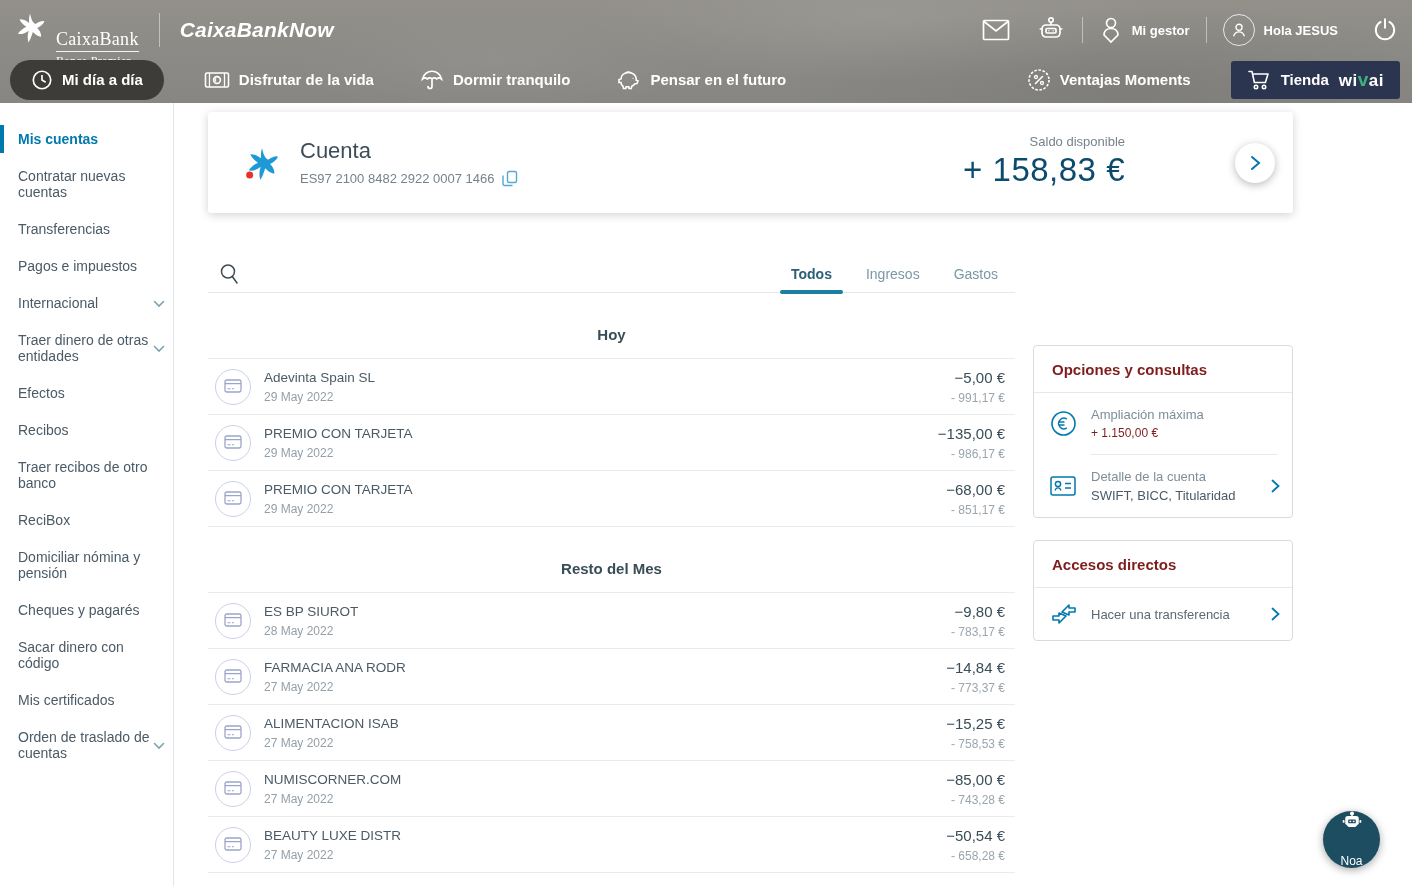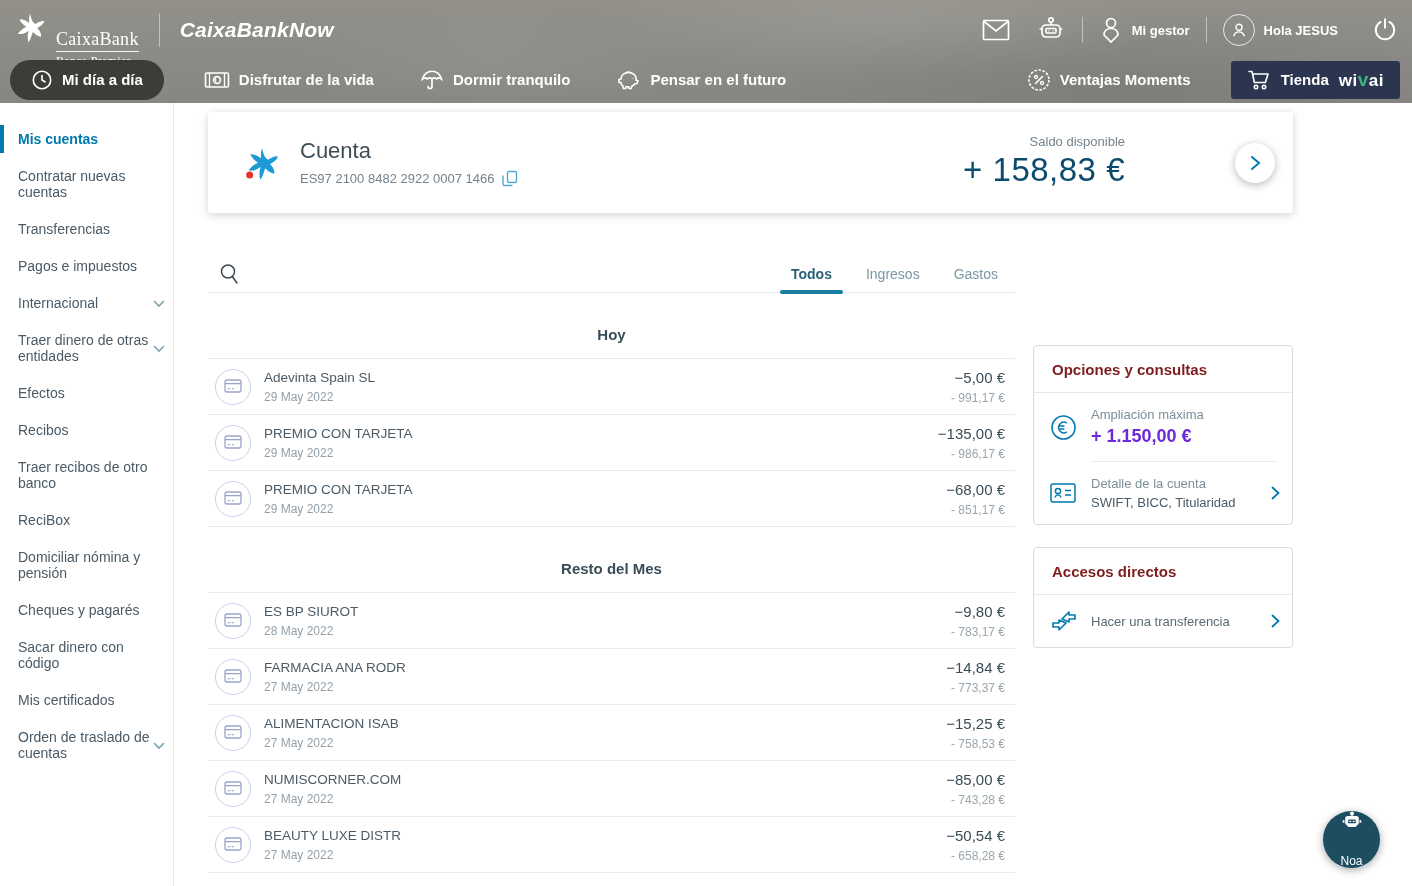--- a/index.html
+++ b/index.html
@@ -92,21 +92,21 @@
   .tx-balance { font-size:12px; color:#9aa6ae; }
 
   
   .side-panels { width:260px; margin-left:18px; margin-top:52px; flex-shrink:0; }
   .panel { border:1px solid #d8dcdf; border-radius:4px; background:#fff; margin-bottom:22px; }
   .panel-title { padding:15px 18px 14px; font-size:15px; font-weight:700; color:#7f1d1d;
     border-bottom:1px solid #e6e9eb; }
   .panel-item { display:flex; align-items:center; padding:14px 12px 14px 16px; cursor:pointer; }
   .pi-icon { width:28px; flex-shrink:0; margin-right:13px; display:flex; color:#0079ad; }
   .pi-l1 { font-size:13px; color:#7e8e98; margin-bottom:4px; }
-  .pi-green { font-size:18px; font-weight:700; color:#6d28d9; }
+  .pi-green { font-size:12px; font-weight:400; color:#7f1d1d; }
   .pi-l2 { font-size:13px; color:#4a5a66; }
   .pi-single { font-size:13px; color:#5a6a74; }
   .pi-chevron { margin-left:auto; display:flex; color:#0079ad; }
   .panel-divider { height:1px; background:#e9ebed; margin:0 14px 0 56px; }
 
   
   .noa-btn { position:fixed; right:32px; bottom:18px; width:57px; height:57px; border-radius:50%;
     background:#1d4d61; box-shadow:0 2px 8px rgba(0,0,0,.35); display:flex; flex-direction:column;
     align-items:center; justify-content:space-between; cursor:pointer; z-index:50; }
   .noa-label { color:#fff; font-size:12px; margin-top:0px; }

